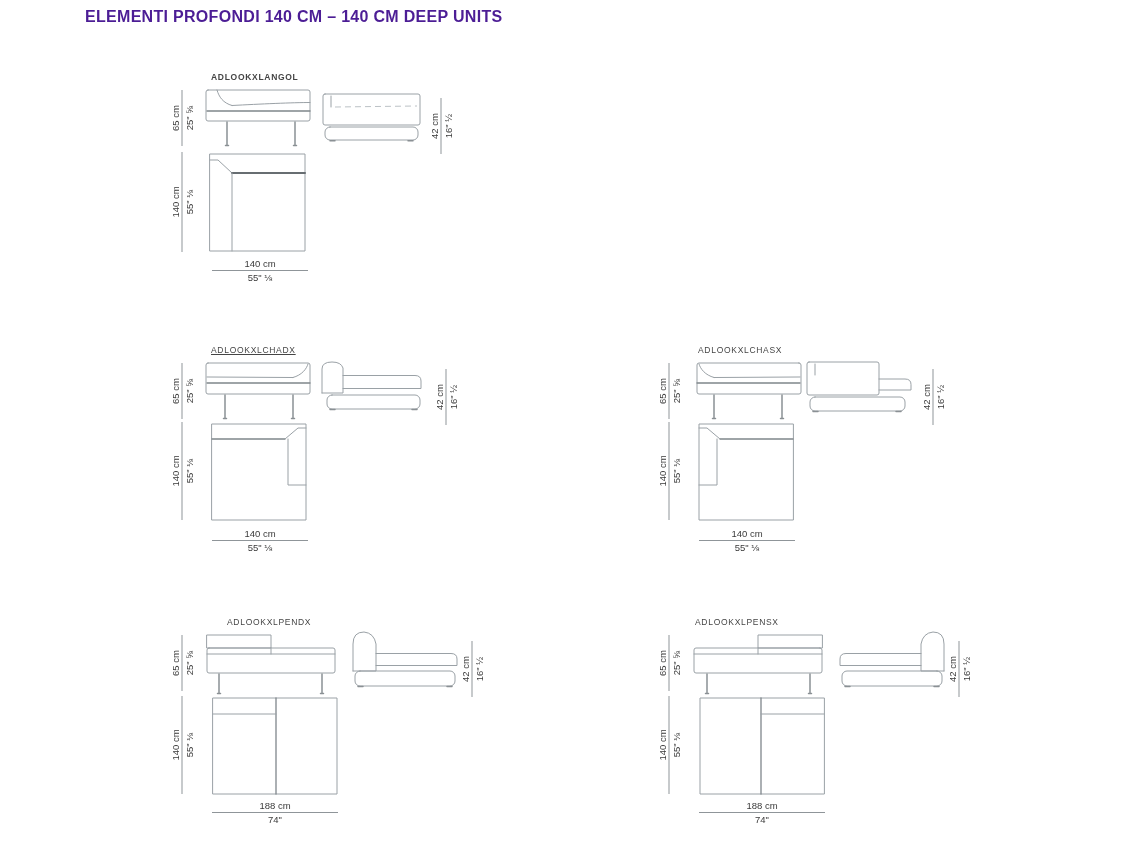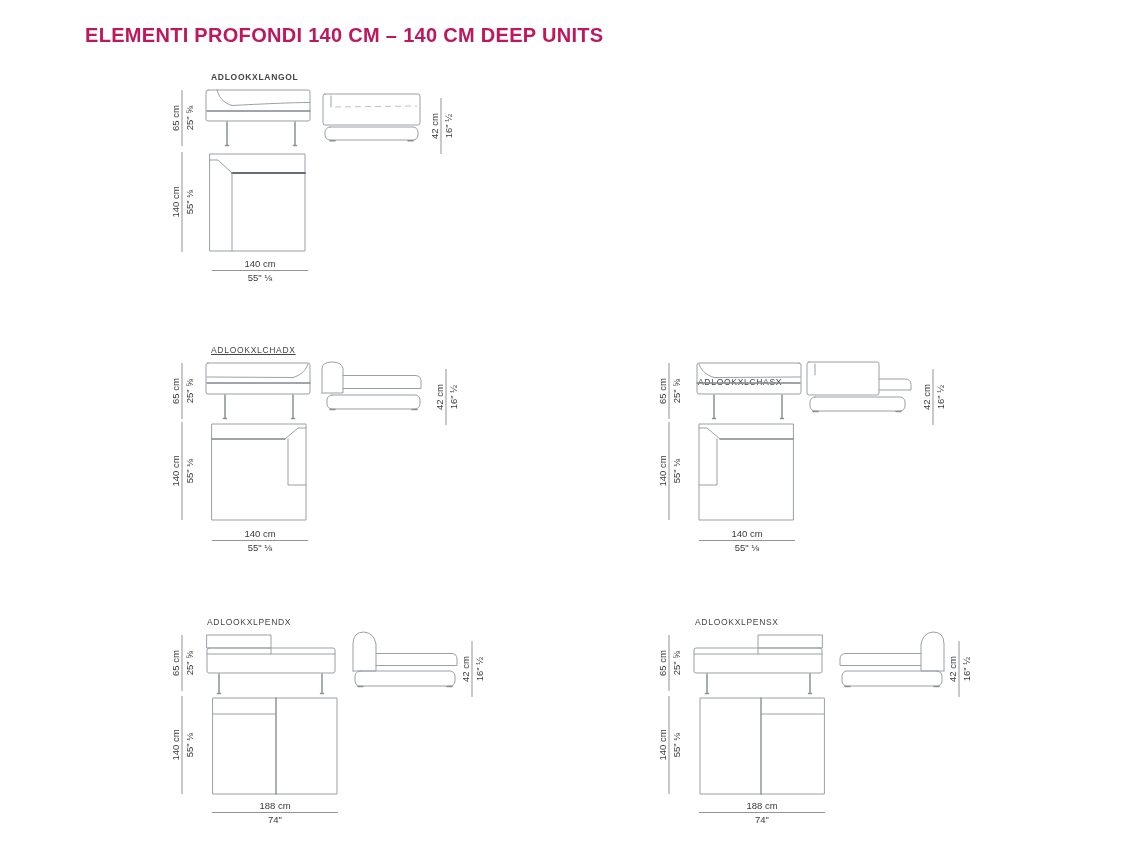--- a/index.html
+++ b/index.html
@@ -1,19 +1,19 @@
 <!DOCTYPE html>
 <html><head>
 <meta charset="utf-8">
 <style>
   html,body{margin:0;padding:0;background:#fff;}
   .page{position:relative;width:1126px;height:844px;background:#ffffff;overflow:hidden;
         font-family:"Liberation Sans",sans-serif;color:#3a3a3a;}
-  .title{position:absolute;left:85px;top:24px;font-size:20px;font-weight:bold;
-         color:#be185d;letter-spacing:.3px;}
+  .title{position:absolute;left:85px;top:8px;font-size:16px;font-weight:bold;
+         color:#4c1d95;letter-spacing:.3px;}
   .unit{position:absolute;}
   .code{position:absolute;font-size:8.5px;letter-spacing:.7px;color:#454545;white-space:nowrap;}
   .drawing{position:absolute;overflow:visible;}
   
   .ln{fill:none;stroke:#9aa1a6;stroke-width:1;stroke-linejoin:round;stroke-linecap:round}
   .lnm{fill:none;stroke:#7f868b;stroke-width:1.3;stroke-linecap:round}
   .lnd{fill:none;stroke:#676d71;stroke-width:2;stroke-linecap:round}
   .leg{fill:none;stroke:#8a9094;stroke-width:1.5;stroke-linecap:round}
   .dash{fill:none;stroke:#bcc2c6;stroke-width:1;stroke-dasharray:6 4}
   
@@ -184,21 +184,21 @@
         <use href="#g-cha-plan"></use>
       </svg>
     <div class="hdim" style="left:47px;top:185px;width:96px;">
       <span class="dim-cm">140 cm</span>
       <div class="dim-line"></div>
       <span class="dim-in">55" ⅛</span>
     </div>
   </div>
 
   <div class="unit" style="left:652px;top:343px;">
-    <div class="code" style="left:46px;top:2px;margin-top:32px;">ADLOOKXLCHASX</div>
+    <div class="code" style="left:46px;top:2px;">ADLOOKXLCHASX</div>
     <div class="vdim-box" style="left:3px;top:20px;height:56px;">
       <div class="vdim" style="width:56px;">
         <span class="dim-cm">65 cm</span>
         <div class="dim-line"></div>
         <span class="dim-in">25" ⅝</span>
       </div>
     </div>
     <svg class="drawing" style="left:40px;top:18px;" width="110" height="62" viewBox="0 0 110 62">
         <g transform="translate(110 0) scale(-1 1)">
           <use href="#g-cha-front"></use>
@@ -227,21 +227,21 @@
         </g>
       </svg>
     <div class="hdim" style="left:47px;top:185px;width:96px;">
       <span class="dim-cm">140 cm</span>
       <div class="dim-line"></div>
       <span class="dim-in">55" ⅛</span>
     </div>
   </div>
 
   <div class="unit" style="left:165px;top:613px;">
-    <div class="code" style="left:42px;top:4px;">ADLOOKXLPENDX</div>
+    <div class="code" style="left:62px;top:4px;">ADLOOKXLPENDX</div>
     <div class="vdim-box" style="left:3px;top:22px;height:56px;">
       <div class="vdim" style="width:56px;">
         <span class="dim-cm">65 cm</span>
         <div class="dim-line"></div>
         <span class="dim-in">25" ⅝</span>
       </div>
     </div>
     <svg class="drawing" style="left:40px;top:20px;" width="132" height="62" viewBox="0 0 132 62">
         <use href="#g-pen-front"></use>
       </svg>

